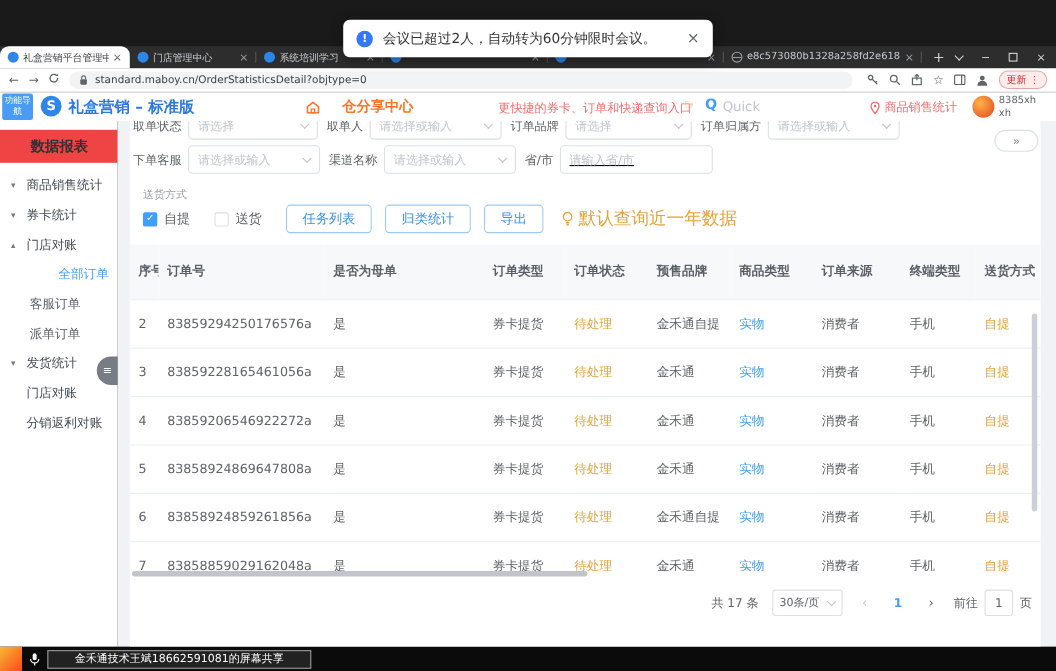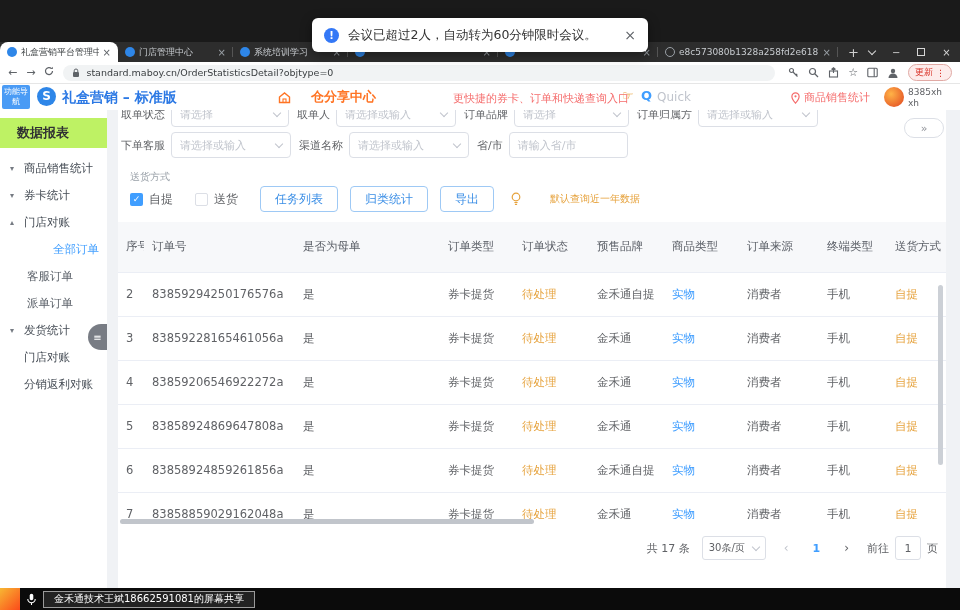--- a/index.html
+++ b/index.html
@@ -60,22 +60,22 @@
   .q-ic{ position:absolute; left:641px; top:4px; color:#409eff; font-weight:bold; font-size:13px; }
   .quick{ position:absolute; left:657px; top:6px; color:#c0c4cc; font-size:12px; }
   .tutor{ position:absolute; left:791px; top:6px; display:flex; align-items:center; gap:4px;
           color:#f56c6c; font-size:11px; cursor:pointer; }
   .hava{ position:absolute; left:884px; top:3px; width:20px; height:20px; border-radius:50%;
          background:radial-gradient(circle at 35% 35%,#ffb347,#e0431f); cursor:pointer; }
   .uname{ position:absolute; left:908px; top:3px; font-size:9px; color:#606266; line-height:1.25; }
 
   
   .sidebar{ position:absolute; top:110px; left:0; width:107px; height:478px; background:#fff; }
-  .sec{ margin-top:8px; height:30px; background:#bef264; display:flex; align-items:center;
-        padding-left:17px; font-size:13px; font-weight:bold; color:#303133; }
+  .sec{ margin-top:8px; height:30px; background:#ef4444; display:flex; align-items:center;
+        padding-left:28px; font-size:13px; font-weight:bold; color:#303133; }
   .side-list{ margin-top:7px; }
   .side-item{ height:27px; display:flex; align-items:center; padding-left:10px; gap:5px;
               font-size:11.5px; color:#454c55; cursor:pointer; }
   .side-item .arr{ font-size:8px; color:#767b83; width:9px; }
   .side-item.noarr{ padding-left:24px; }
   .side-item.sub{ padding-left:27px; color:#5a6068; }
   .side-item.active{ color:#409eff;margin-left:26px; }
   .handle{ position:absolute; top:324px; left:88px; width:19px; height:26px; background:rgba(96,101,110,.85);
            border-radius:13px 0 0 13px; color:#fff; display:flex; align-items:center; justify-content:center;
            font-size:10px; cursor:pointer; z-index:5;}
@@ -101,25 +101,25 @@
   .dlabel{ position:absolute; top:60px; left:12px; font-size:10px; color:#99a0a8; }
   .controls{ position:absolute; top:76px; left:12px; height:26px; display:flex; align-items:center; }
   .cbx{ width:13px; height:13px; border-radius:2px; margin-right:6px; cursor:pointer; }
   .cbx.on{ background:#409eff; color:#fff; font-size:9px; line-height:13px; text-align:center; }
   .cbx.off{ border:1px solid #dcdfe6; background:#fff; }
   .cblabel{ font-size:12px; color:#606266; margin-right:22px; }
   .obtn{ height:26px; padding:0 14px; border:1px solid #9ec9f5; border-radius:4px; background:#fff;
          color:#3a8ee6; font-size:12px; display:flex; align-items:center; margin-right:12px; cursor:pointer; }
   .obtn:first-of-type{ margin-left:0; }
   .tipwrap{ display:flex; align-items:center; gap:4px; margin-left:4px; }
-  .tiptext{ font-size:10px; color:#e6a23c;margin-left:24px; }
+  .tiptext{ font-size:16px; color:#e6a23c; }
 
   .twrap{ position:absolute; top:112px; left:0; width:828px; height:297px; overflow:hidden; }
   table{ border-collapse:collapse; table-layout:fixed; width:828px; font-size:11.5px; }
-  thead th{ height:50px; background:#f7f8fa; color:#5a5e66; font-weight:normal; text-align:left; padding:0 8px;
+  thead th{ height:50px; background:#f7f8fa; color:#5a5e66; font-weight:bold; text-align:left; padding:0 8px;
             overflow:hidden; white-space:nowrap; }
   tbody td{ height:44px; border-top:1px solid #ebeef5; color:#606266; padding:0 8px; overflow:hidden; white-space:nowrap; }
   .c-orange{ color:#e6a23c; } .c-blue{ color:#409eff; cursor:pointer; }
 
   .hscroll{ position:absolute; top:409px; left:2px; width:414px; height:5px; background:#c1c5cb; border-radius:3px; cursor:pointer;}
   .vscroll{ position:absolute; top:175px; right:3px; width:5px; height:180px; background:#ccd0d6; border-radius:3px; cursor:pointer;}
 
   .pagin{ position:absolute; top:424px; right:8px; height:28px; display:flex; align-items:center; gap:12px;
           font-size:11px; color:#606266; }
   .psel{ width:64px; height:24px; border:1px solid #dcdfe6; border-radius:3px; display:flex; align-items:center;
@@ -130,21 +130,21 @@
   .pgoto{ display:flex; align-items:center; gap:6px; }
   .pinput{ width:26px; height:24px; border:1px solid #dcdfe6; border-radius:3px; text-align:center;
            font-size:11px; color:#606266; font-family:inherit; }
 
   
   .sharebar{ position:absolute; top:588px; left:0; width:960px; height:22px; background:#0b0b0b;
              display:flex; align-items:center; }
   .bava{ width:20px; height:22px; background:linear-gradient(135deg,#f7b733,#fc4a1a); flex:0 0 auto;}
   .micwrap{ margin-left:6px; display:flex; align-items:center; }
   .sharebox{ margin-left:6px; height:17px; border:1px solid #9a9a9a; background:#222; color:#fff;
-             font-size:10px; display:flex; align-items:center; padding:0 10px; white-space:nowrap; }
+             font-size:10px; display:flex; align-items:center; padding:0 24px; white-space:nowrap; }
 </style>
 </head>
 <body>
 
 <div class="screen">
 
   <div class="toast">
     <span class="info-ic">!</span>
     <span class="toast-text">会议已超过2人，自动转为60分钟限时会议。</span>
     <span class="toast-close">×</span>
@@ -346,21 +346,21 @@
           </div>
           <div class="ffield">
             <span class="flabel">渠道名称</span>
             <div class="fselect" style="width: 120px;">
               <span class="ph">请选择或输入</span>
               <span class="chev"></span>
             </div>
           </div>
           <div class="ffield">
             <span class="flabel">省/市</span>
-            <div class="fselect" style="width: 119px;">
+            <div class="fselect" style="width: 139px; text-decoration: underline;">
               <span class="ph">请输入省/市</span>
             </div>
           </div>
         </div>
       <div class="expand-btn">»</div>
 
       <div class="dlabel">送货方式</div>
       <div class="controls">
         <span class="cbx on">✓</span>
         <span class="cblabel">自提</span>

